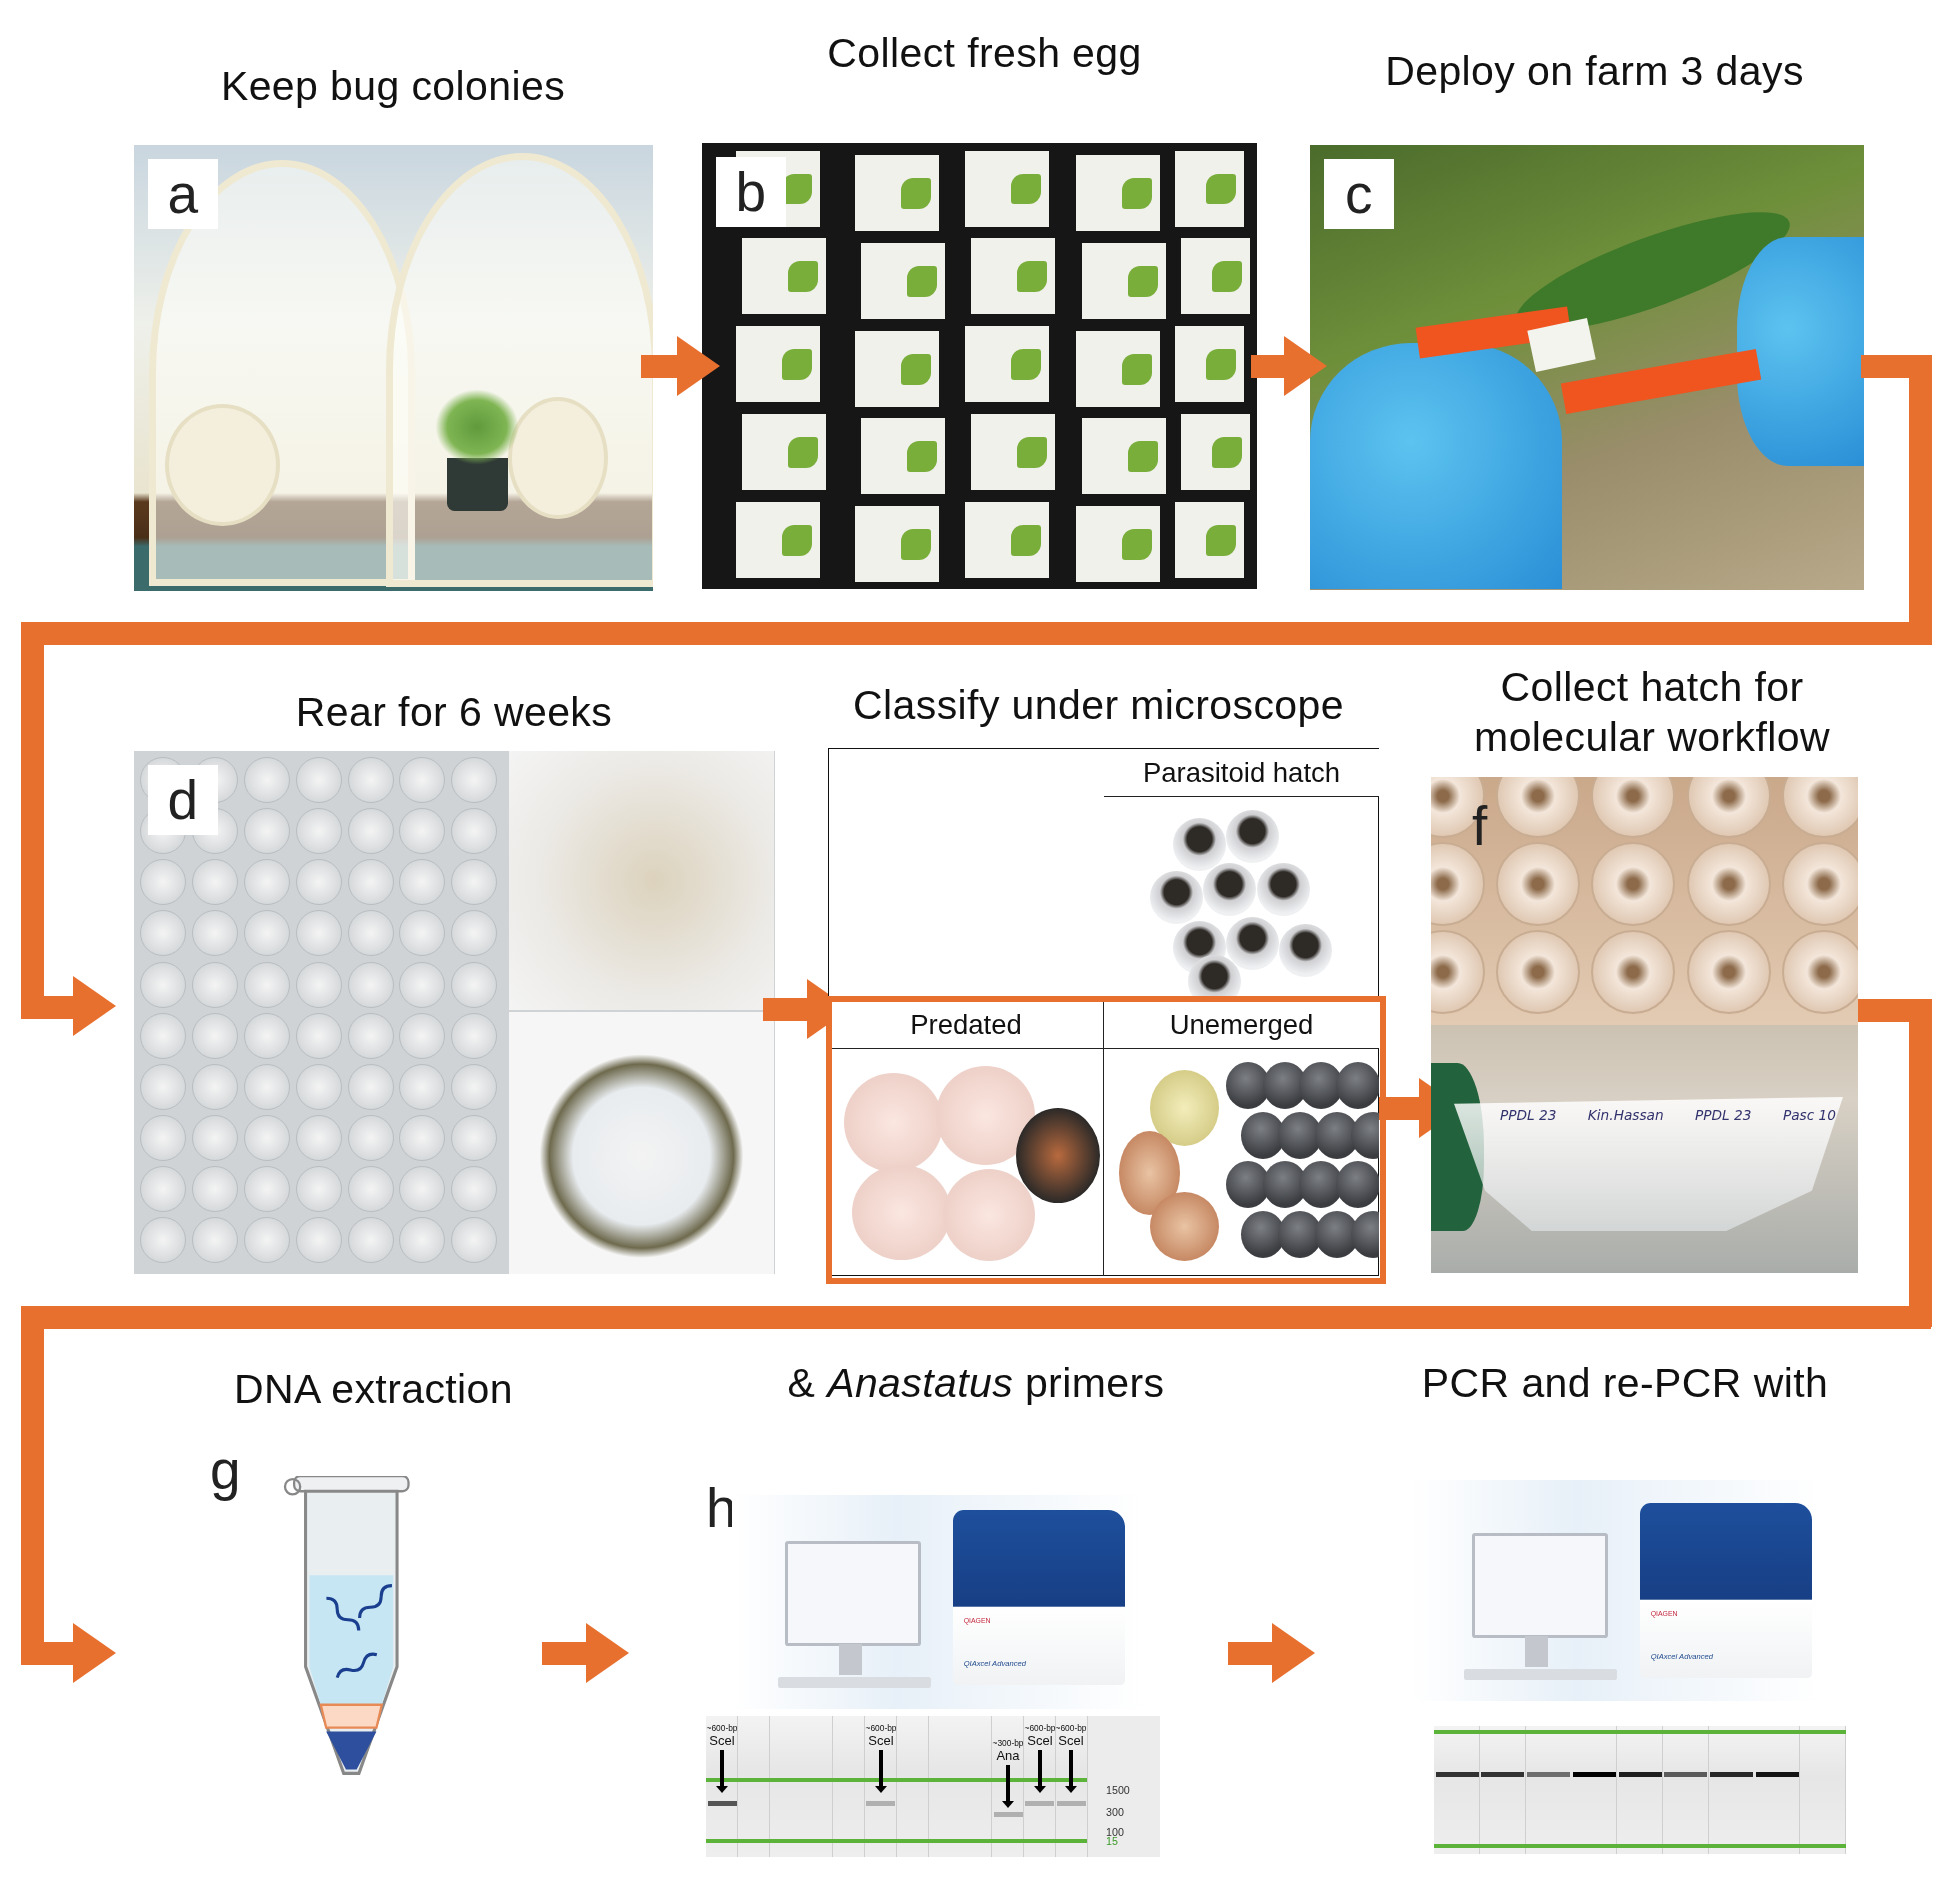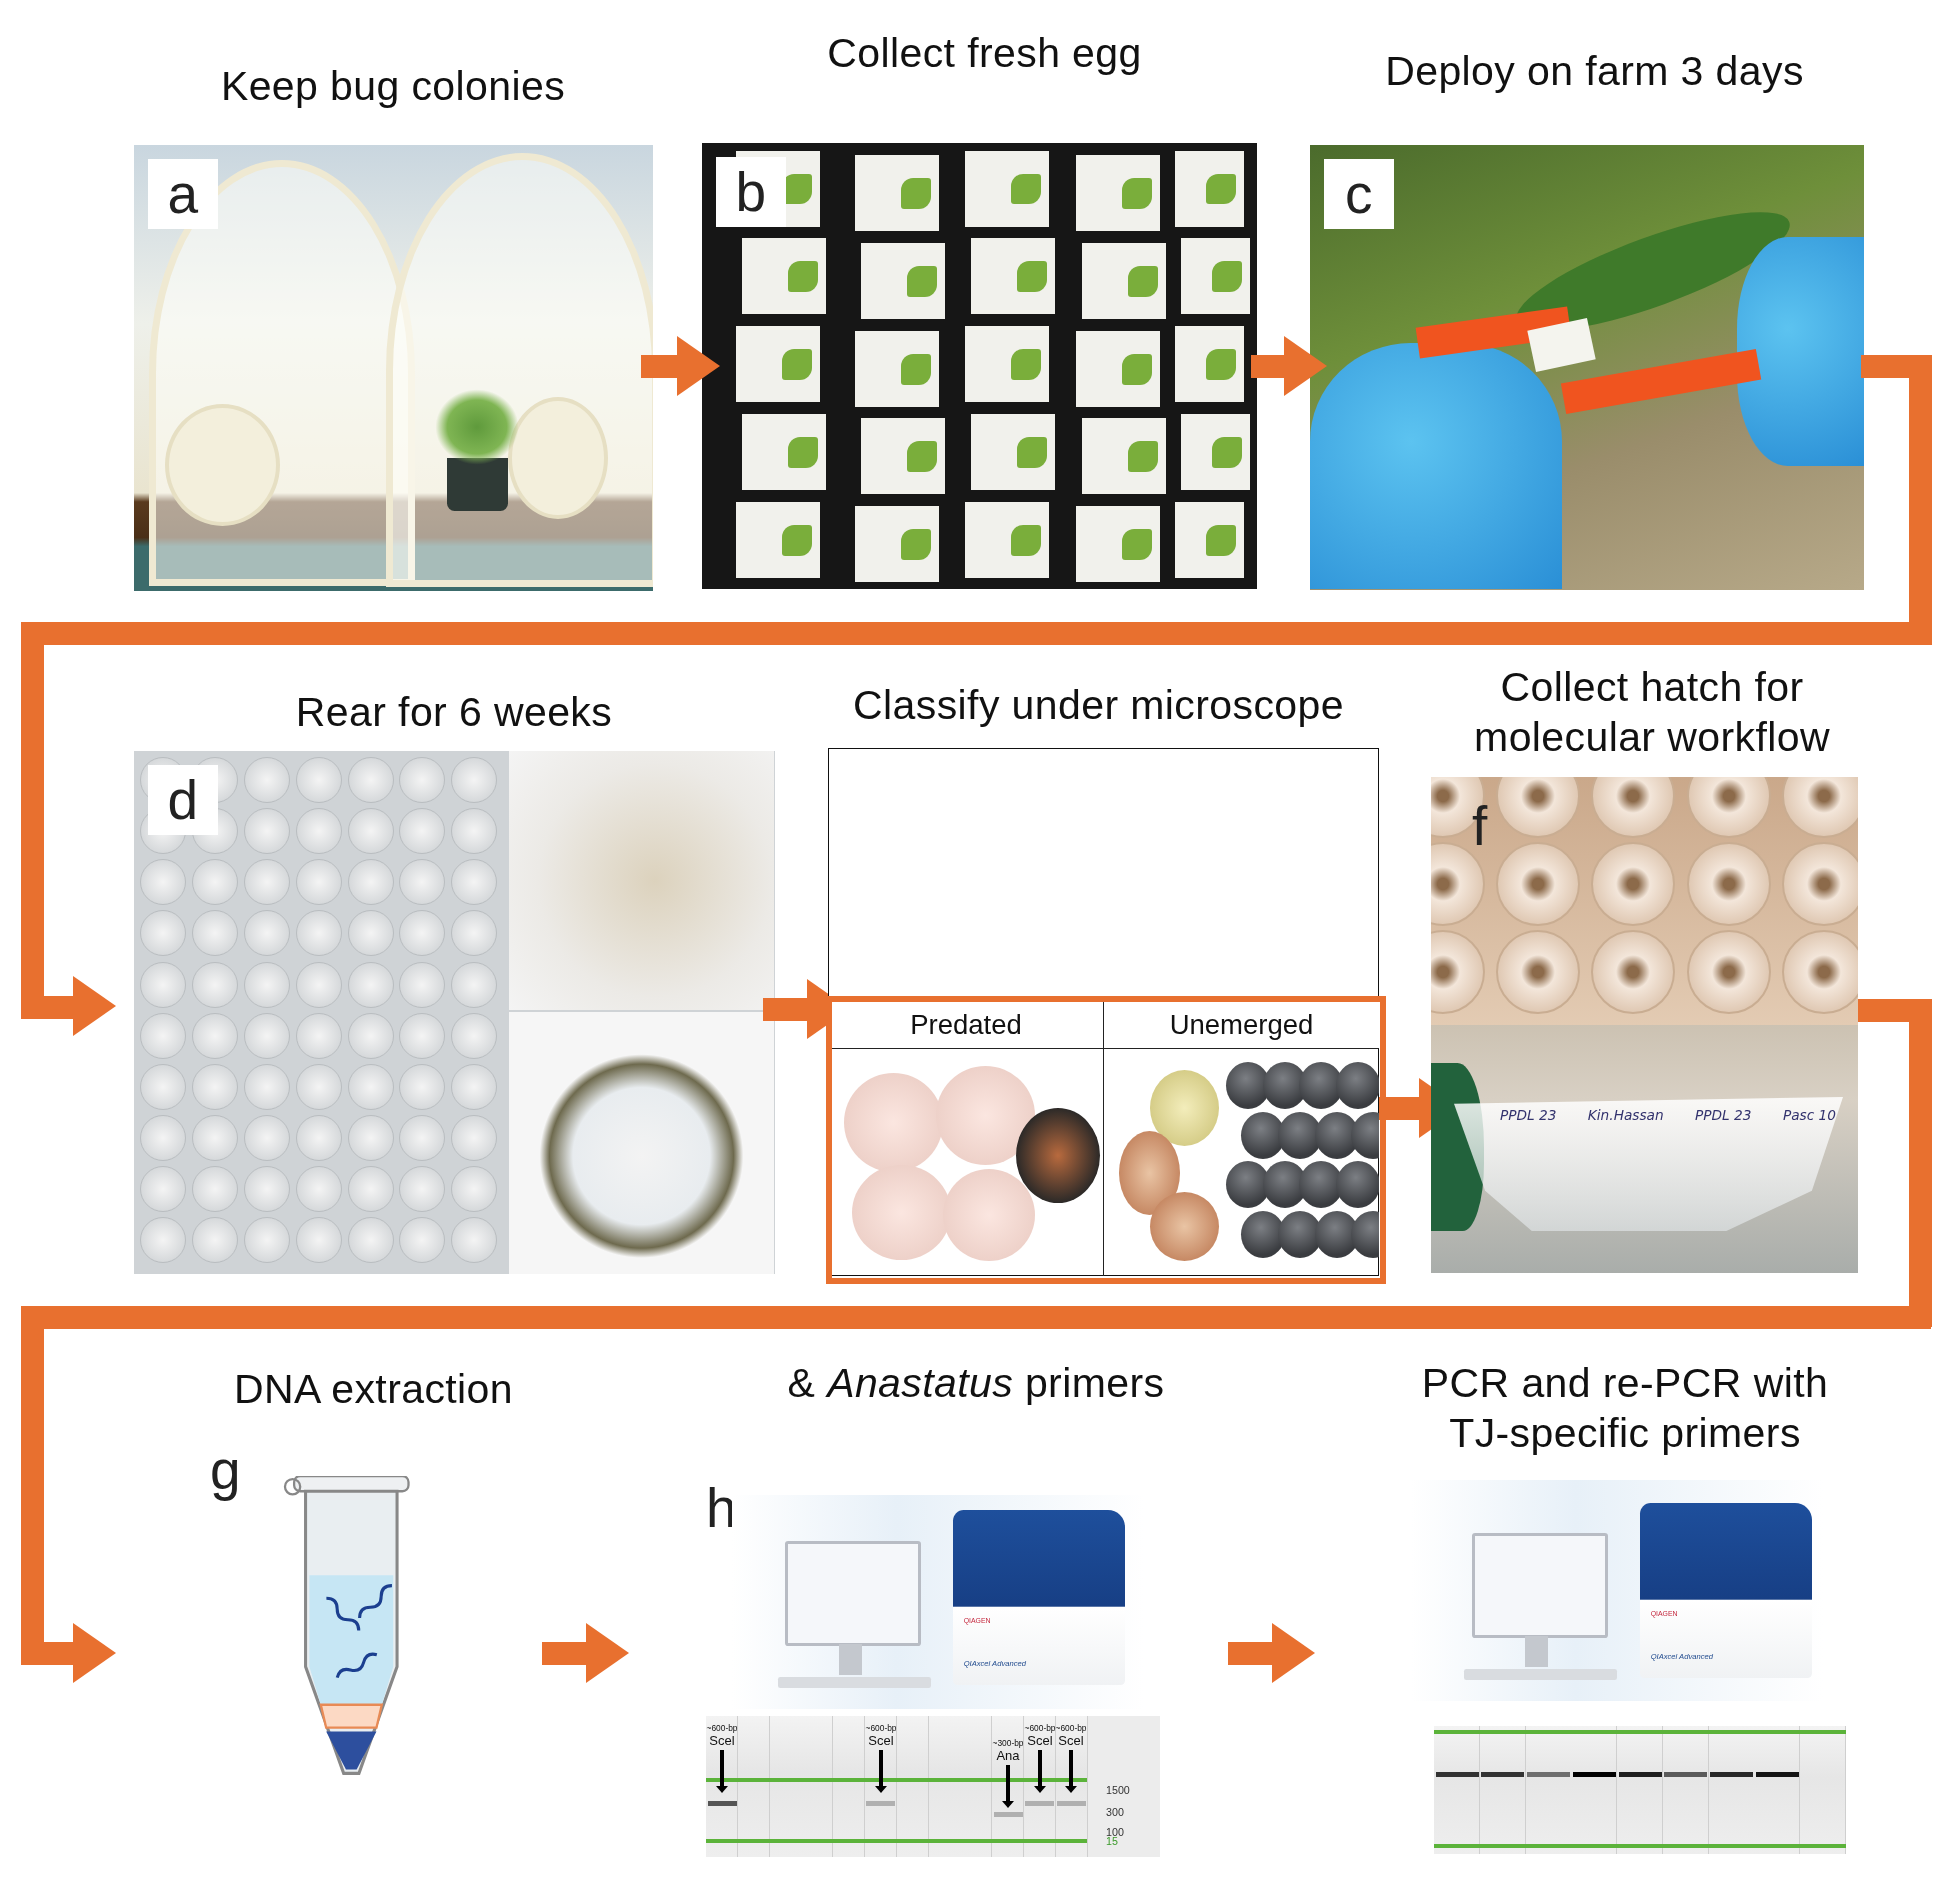--- a/index.html
+++ b/index.html
@@ -230,20 +230,34 @@
     </div>
   <div style="position:absolute;left:375px;top:0;width:265px;height:259px;background:radial-gradient(circle at 55% 50%,#dcd2bd,#eceae6 60%,#f4f4f4);"></div>
   <div style="position:absolute;left:375px;top:261px;width:265px;height:262px;background:radial-gradient(circle at 50% 55%,#f3f3f3 0%,#e8ecef 35%,#6e6a4e 47%,#f6f6f6 52%);"></div>
   <div class="letter">d</div>
 </div>
 
 <div class="arrow-stem" style="left:763px;top:998px;width:46px;"></div>
 <div class="arrowhead" style="left:807px;top:979px;"></div>
 
 <div class="etable">
+  <div class="ecell" style="left:275px;top:0;width:275px;height:252px;border-right:none;">
+    <div class="ehead">Parasitoid hatch</div>
+    <div id="para-eggs">
+        <div class="egg" style="left: 69px; top: 69px; width: 53px; height: 53px; background: radial-gradient(circle at 50% 40%, rgb(46, 42, 38) 30%, rgb(207, 207, 210) 40%, rgb(238, 240, 242) 70%);"></div>
+        <div class="egg" style="left: 122px; top: 61px; width: 53px; height: 53px; background: radial-gradient(circle at 50% 40%, rgb(46, 42, 38) 30%, rgb(207, 207, 210) 40%, rgb(238, 240, 242) 70%);"></div>
+        <div class="egg" style="left: 46px; top: 122px; width: 53px; height: 53px; background: radial-gradient(circle at 50% 40%, rgb(46, 42, 38) 30%, rgb(207, 207, 210) 40%, rgb(238, 240, 242) 70%);"></div>
+        <div class="egg" style="left: 99px; top: 114px; width: 53px; height: 53px; background: radial-gradient(circle at 50% 40%, rgb(46, 42, 38) 30%, rgb(207, 207, 210) 40%, rgb(238, 240, 242) 70%);"></div>
+        <div class="egg" style="left: 153px; top: 114px; width: 53px; height: 53px; background: radial-gradient(circle at 50% 40%, rgb(46, 42, 38) 30%, rgb(207, 207, 210) 40%, rgb(238, 240, 242) 70%);"></div>
+        <div class="egg" style="left: 69px; top: 172px; width: 53px; height: 53px; background: radial-gradient(circle at 50% 40%, rgb(46, 42, 38) 30%, rgb(207, 207, 210) 40%, rgb(238, 240, 242) 70%);"></div>
+        <div class="egg" style="left: 122px; top: 168px; width: 53px; height: 53px; background: radial-gradient(circle at 50% 40%, rgb(46, 42, 38) 30%, rgb(207, 207, 210) 40%, rgb(238, 240, 242) 70%);"></div>
+        <div class="egg" style="left: 175px; top: 175px; width: 53px; height: 53px; background: radial-gradient(circle at 50% 40%, rgb(46, 42, 38) 30%, rgb(207, 207, 210) 40%, rgb(238, 240, 242) 70%);"></div>
+        <div class="egg" style="left: 84px; top: 206px; width: 53px; height: 53px; background: radial-gradient(circle at 50% 40%, rgb(46, 42, 38) 30%, rgb(207, 207, 210) 40%, rgb(238, 240, 242) 70%);"></div>
+      </div>
+  </div>
   <div class="ecell" style="left:0;top:252px;width:275px;height:275px;border-bottom:none;">
     <div class="ehead">Predated</div>
     <div class="egg" style="left:15.3px;top:72px;width:99px;height:99px;background:radial-gradient(#fbe6e0,#e8c8bf);"></div>
     <div class="egg" style="left:107px;top:65px;width:99px;height:99px;background:radial-gradient(#fbe6e0,#e8c8bf);"></div>
     <div class="egg" style="left:23px;top:164px;width:99px;height:95px;background:radial-gradient(#fbe6e0,#e8c8bf);"></div>
     <div class="egg" style="left:114px;top:168px;width:92px;height:92px;background:radial-gradient(#fbe6e0,#e8c8bf);"></div>
     <div class="egg" style="left:187px;top:107px;width:84px;height:95px;background:radial-gradient(#b86a3e,#2d2a28 70%);"></div>
   </div>
   <div class="ecell" style="left:275px;top:252px;width:275px;height:275px;border-right:none;border-bottom:none;">
     <div class="ehead">Unemerged</div>
@@ -313,21 +327,20 @@
 <div class="flow" style="left:21.4px;top:1306px;width:23px;height:359px;"></div>
 <div class="arrow-stem" style="left:21.4px;top:1642px;width:53px;"></div>
 <div class="arrowhead" style="left:73px;top:1623px;"></div>
 
 <div class="title" style="left:114px;top:1364px;width:519px;">DNA extraction</div>
 <div class="title" style="left:671px;top:1358px;width:610px;">
   <div><span>&amp; </span><i>Anastatus</i><span> primers</span></div>
 </div>
 <div class="title" style="left:1358px;top:1358px;width:534px;">
   <div>PCR and re-PCR with</div>
-  <div>TJ-specific primers</div>
 </div>
 
 <div class="letter-plain" style="left:210px;top:1438px;">g</div>
 <svg style="position:absolute;left:271px;top:1476px;" width="153" height="305" viewBox="0 0 200 400">
   <rect x="30" y="0" width="150" height="20" rx="8" fill="#eef0f2" stroke="#888" stroke-width="3"></rect>
   <circle cx="28" cy="14" r="10" fill="none" stroke="#888" stroke-width="3"></circle>
   <path d="M45 20 L165 20 L165 250 L115 390 L95 390 L45 250 Z" fill="#e9eef1" stroke="#888" stroke-width="4"></path>
   <path d="M50 130 L160 130 L160 250 L145 300 L65 300 L50 250 Z" fill="#c6e6f4"></path>
   <path d="M65 300 L145 300 L138 330 L72 330 Z" fill="#fcd9c4" stroke="#e88a55" stroke-width="3"></path>
   <path d="M72 335 L138 335 L112 385 L98 385 Z" fill="#2d4f9e"></path>

